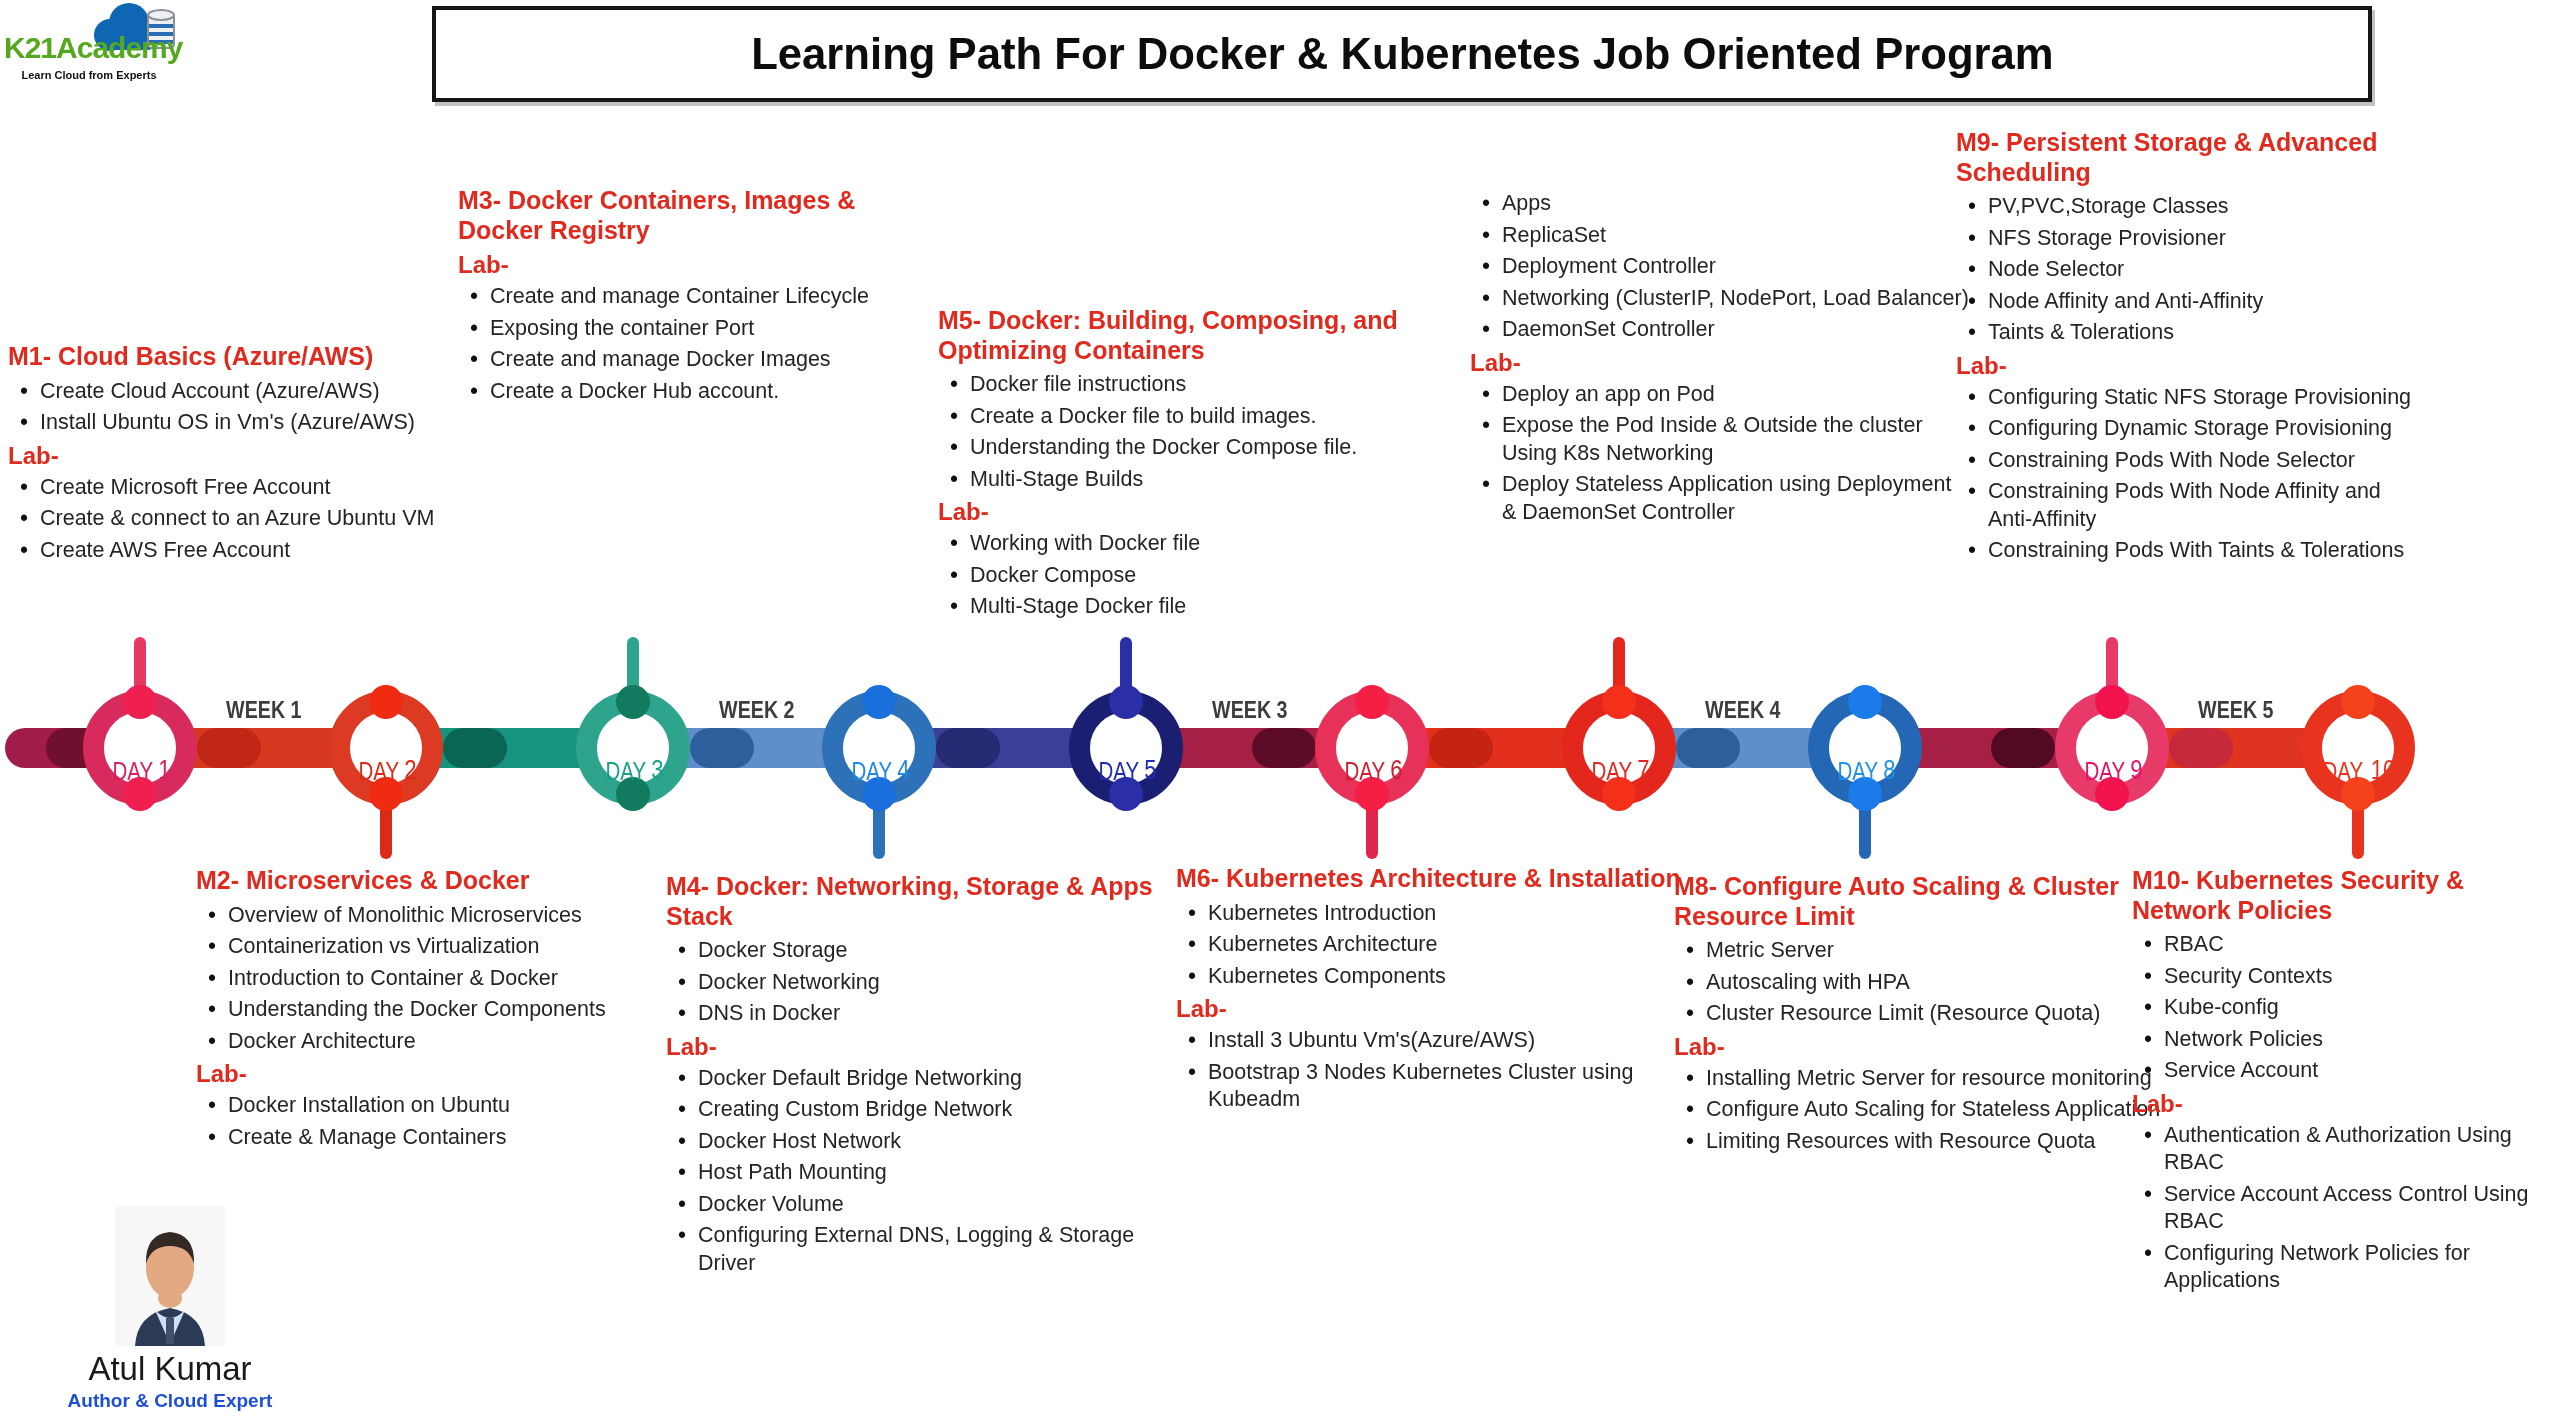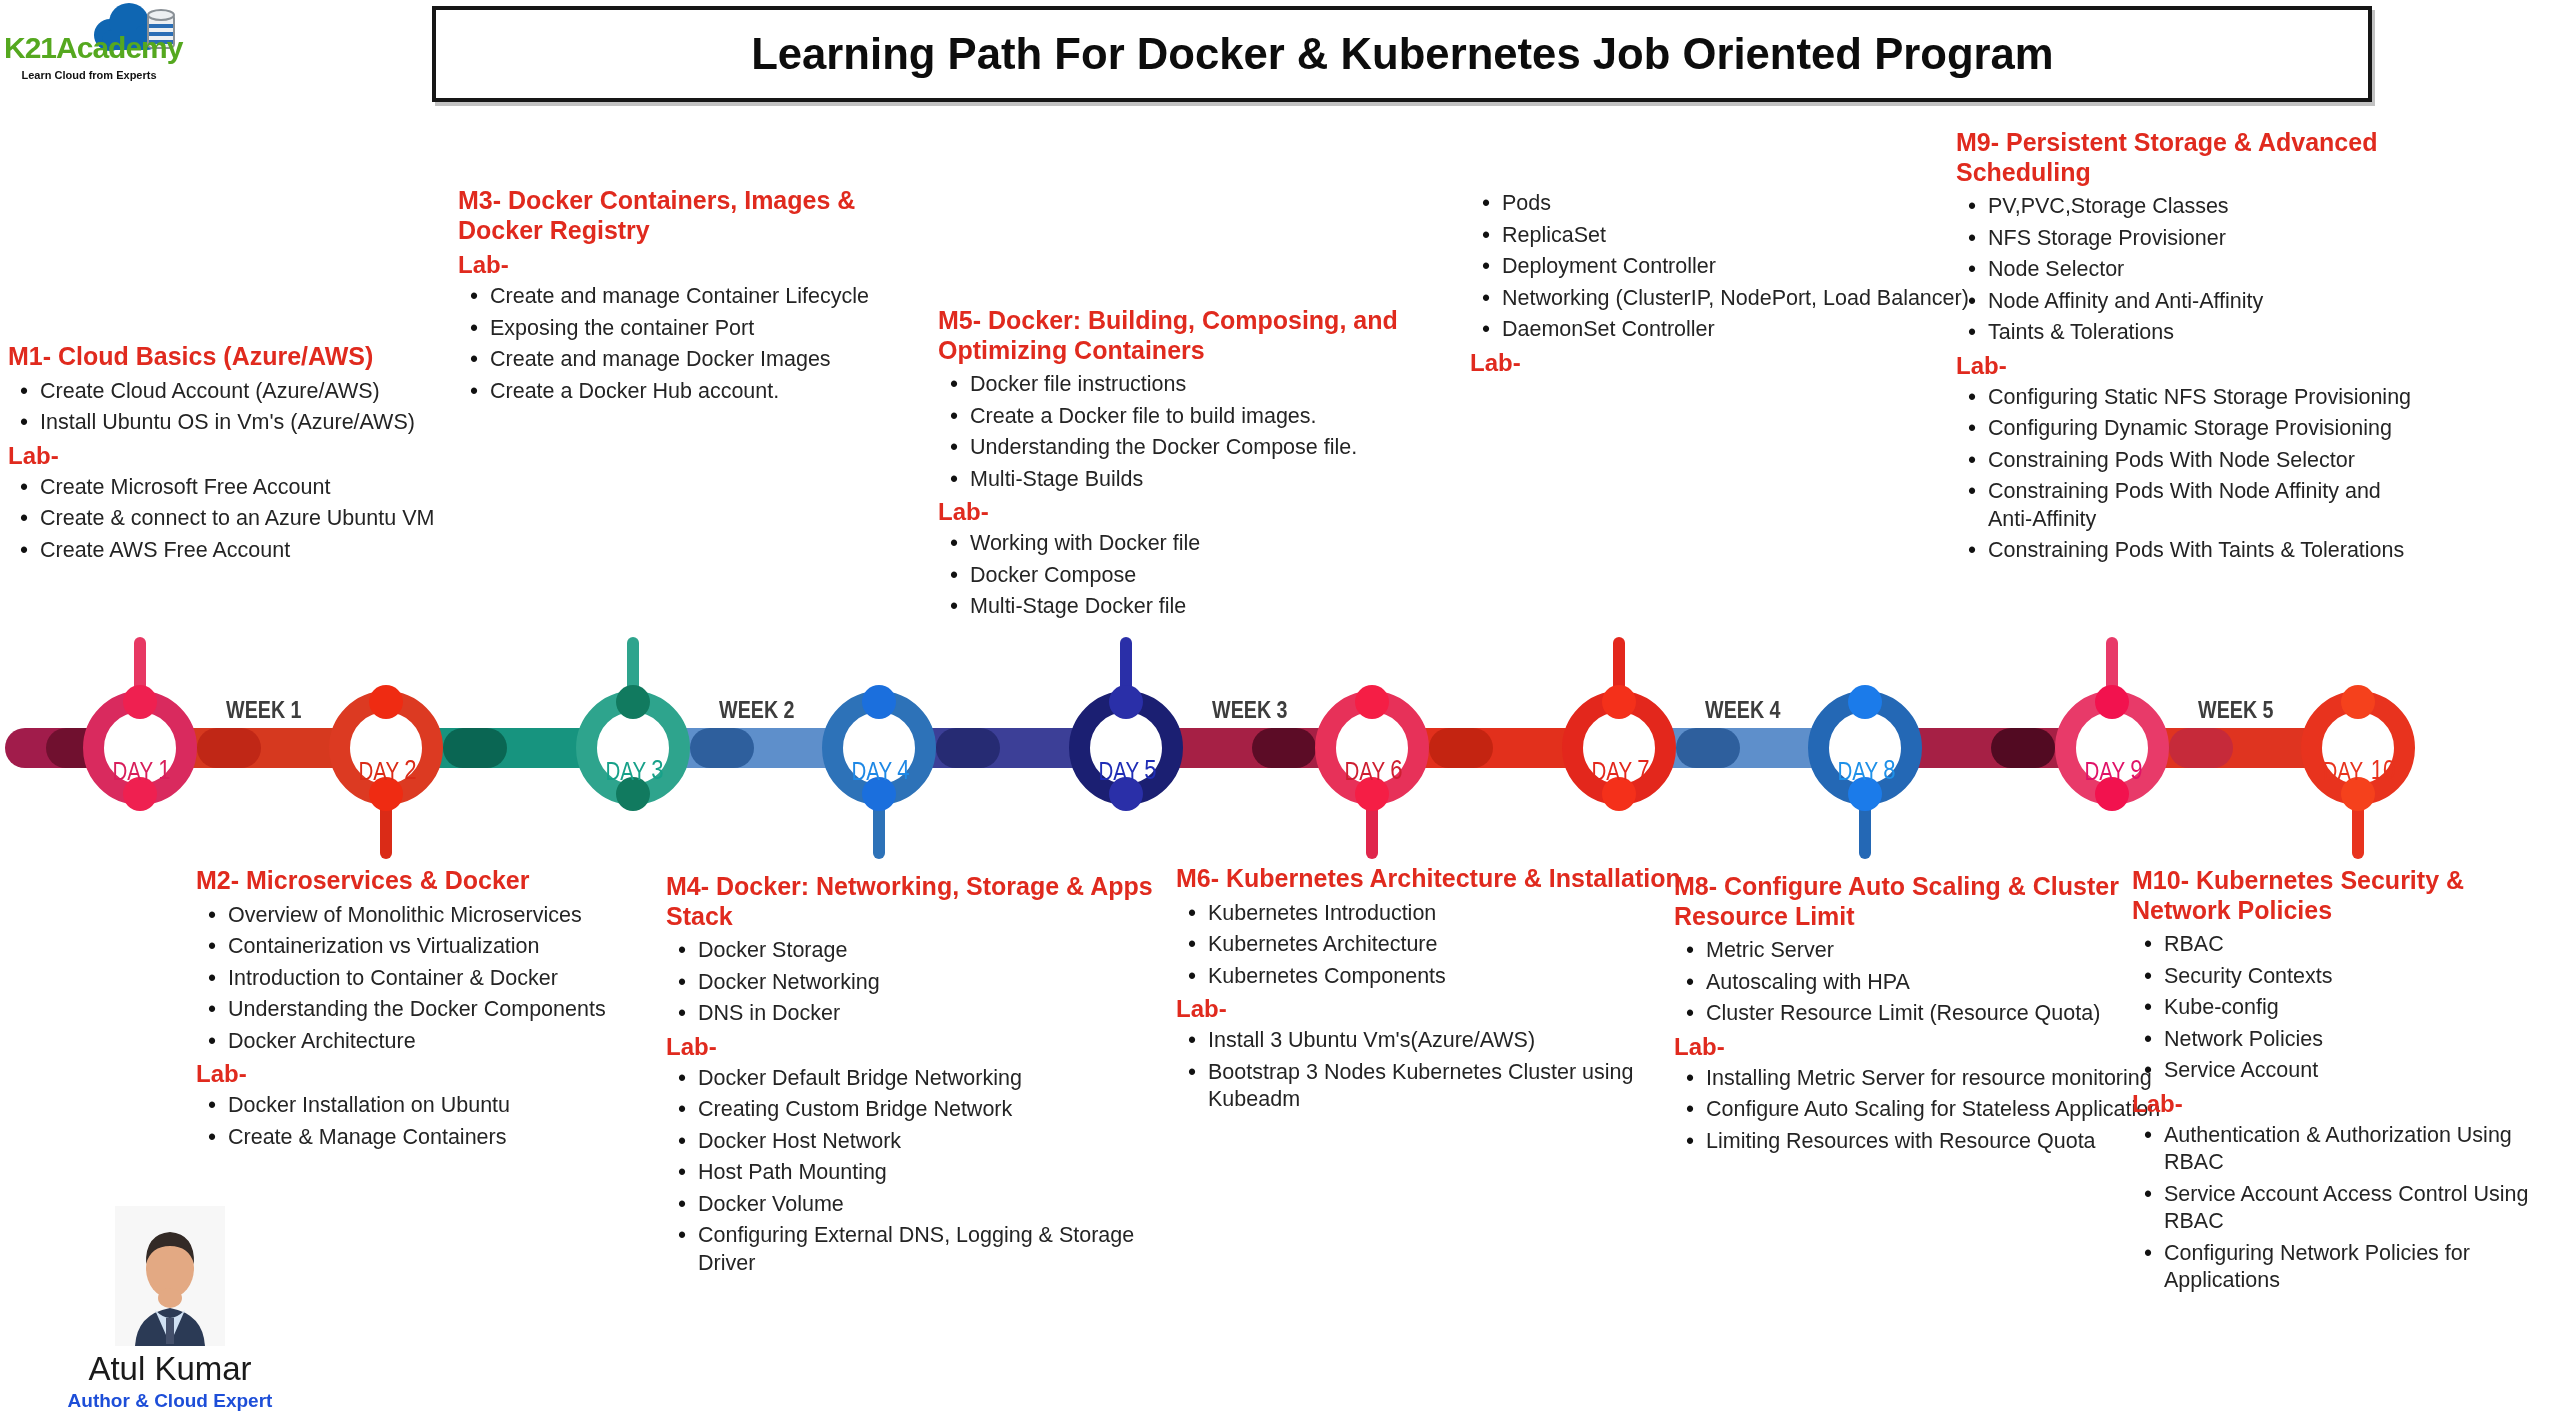--- a/index.html
+++ b/index.html
@@ -316,27 +316,32 @@
       <li>Kubernetes Components</li>
     </ul>
   <div class="m-lab">Lab-</div>
   <ul>
       <li>Install 3 Ubuntu Vm's(Azure/AWS)</li>
       <li>Bootstrap 3 Nodes Kubernetes Cluster using Kubeadm</li>
     </ul>
 </div>
 <div class="mod m7">
   <ul>
-      <li>Pods</li>
+      <li>Apps</li>
       <li>ReplicaSet</li>
       <li>Deployment Controller</li>
       <li>Networking (ClusterIP, NodePort, Load Balancer)</li>
       <li>DaemonSet Controller</li>
     </ul>
   <div class="m-lab">Lab-</div>
+  <ul>
+      <li>Deploy an app on Pod</li>
+      <li>Expose the Pod Inside &amp; Outside the cluster Using K8s Networking</li>
+      <li>Deploy Stateless Application using Deployment &amp; DaemonSet Controller</li>
+    </ul>
 </div>
 <div class="mod m8">
   <div class="m-title">M8- Configure Auto Scaling &amp; Cluster Resource Limit</div>
   <ul>
       <li>Metric Server</li>
       <li>Autoscaling with HPA</li>
       <li>Cluster Resource Limit (Resource Quota)</li>
     </ul>
   <div class="m-lab">Lab-</div>
   <ul>

